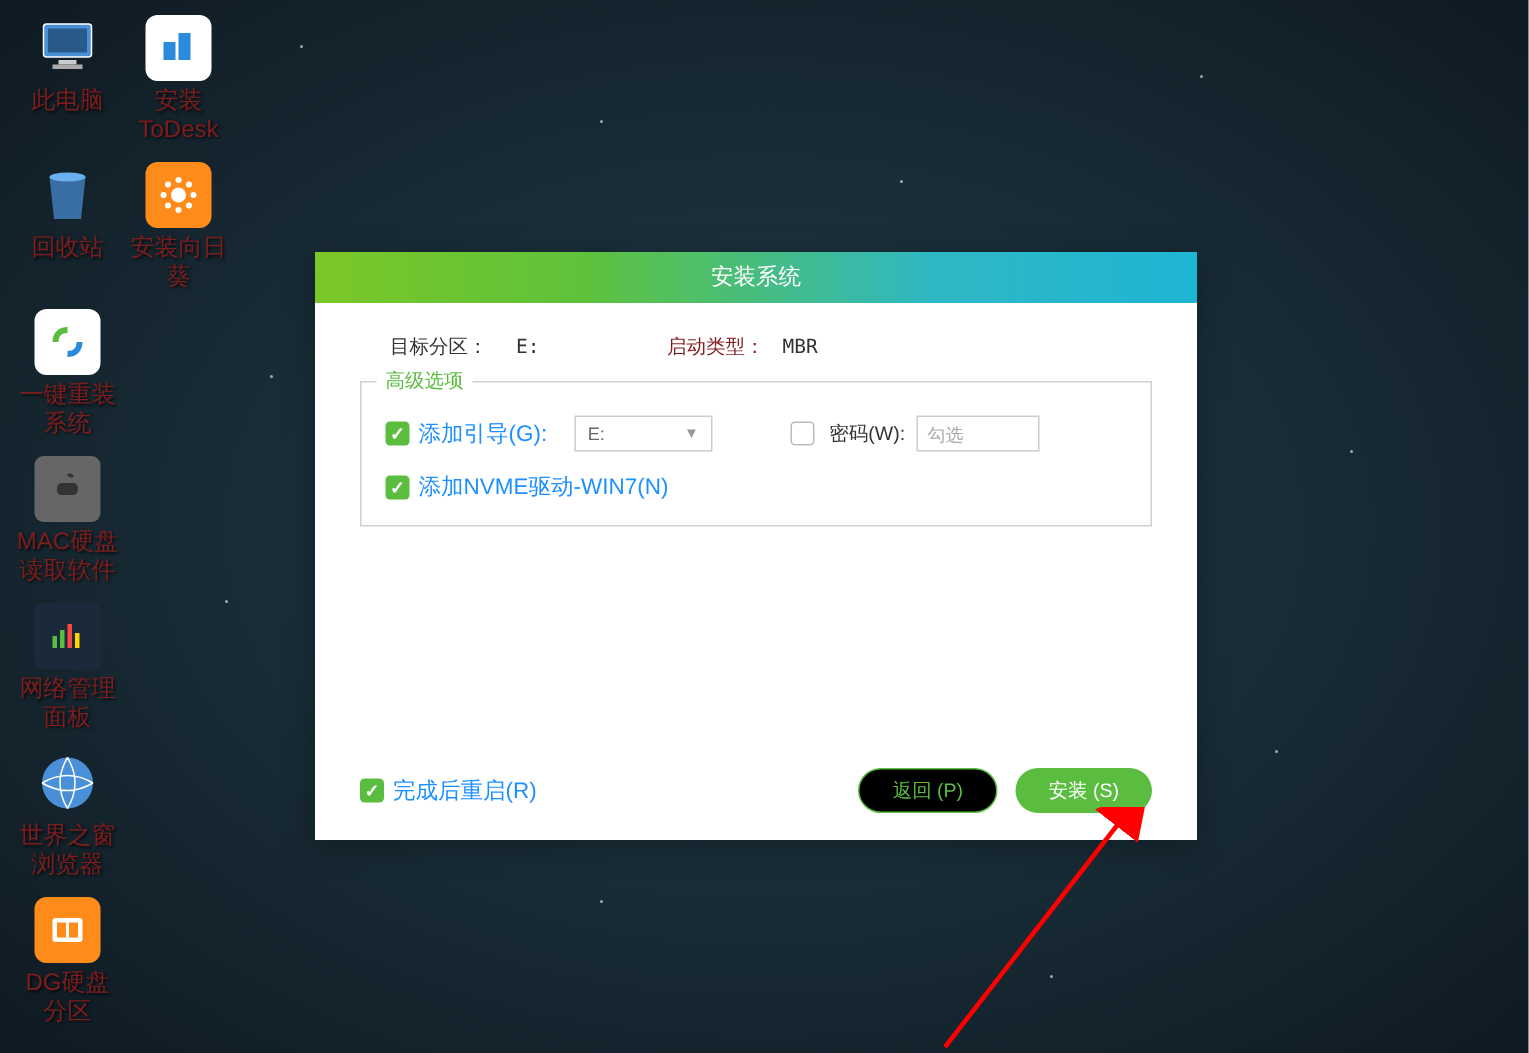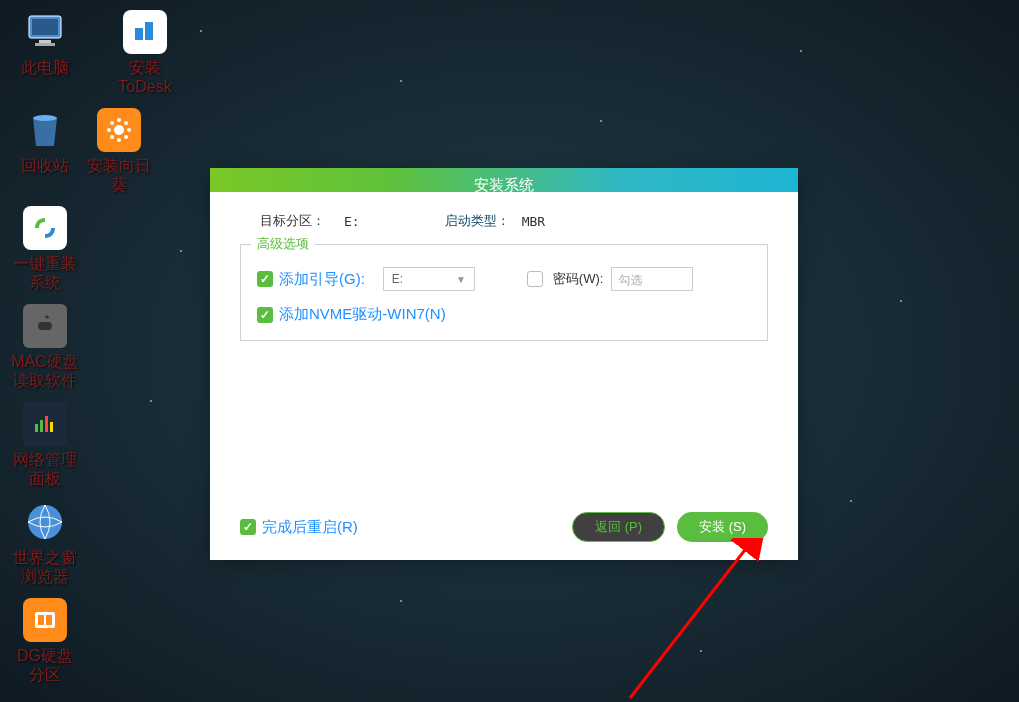--- a/index.html
+++ b/index.html
@@ -45,41 +45,41 @@
     .dialog {
       position: absolute;
       left: 210px;
       top: 168px;
       width: 588px;
       height: 392px;
       background: #fff;
       box-shadow: 0 4px 20px rgba(0,0,0,0.3);
     }
     .dialog-title {
-      height: 24px;
+      height: 34px;
       background: linear-gradient(90deg, #7bc728 0%, #5fc23a 30%, #2fb8c4 70%, #1eb5d4 100%);
       color: #fff;
       font-size: 15px;
       text-align: center;
       line-height: 34px;
     }
     .dialog-body {
       padding: 20px 30px 14px 30px;
       color: #555;
       font-size: 13px;
     }
     .row {
       display: flex;
       align-items: center;
       margin-bottom: 14px;
       margin-left: 20px;
     }
     .row-label { width: 84px; color: #333; }
     .row-value { color: #333; font-family: monospace; }
-    .row-label2 { margin-left: 85px; margin-right: 12px; color: #0c4a6e; }
+    .row-label2 { margin-left: 85px; margin-right: 12px; color: #7f1d1d; }
 
     .fieldset {
       border: 1px solid #d0d0d0;
       position: relative;
       padding: 22px 16px 16px 16px;
       margin-top: 6px;
     }
     .fieldset-legend {
       position: absolute;
       top: -10px;
@@ -154,21 +154,21 @@
       font-size: 13px;
       display: flex;
       align-items: center;
       justify-content: center;
       cursor: pointer;
       margin-left: 12px;
     }
     .btn-back {
       border: 1px solid #5bbd3f;
       color: #5bbd3f;
-      background: #404040;
+      background: #000000;
     }
     .btn-install {
       background: #5bbd3f;
       color: #fff;
       border: none;
     }
 
     
     .arrow {
       position: absolute;
@@ -196,21 +196,21 @@
     <svg width="40" height="36" viewBox="0 0 40 36">
         <rect x="4" y="2" width="32" height="22" rx="2" fill="#4a90d9" stroke="#fff" stroke-width="1"></rect>
         <rect x="7" y="5" width="26" height="16" fill="#2a5a8a"></rect>
         <rect x="14" y="26" width="12" height="3" fill="#ccc"></rect>
         <rect x="10" y="29" width="20" height="3" fill="#aaa"></rect>
       </svg>
   </div>
   <div class="label">此电脑</div>
 </div>
 
-<div class="desktop-icon" style="left:84px;top:10px;margin-left:26px;">
+<div class="desktop-icon" style="left:84px;top:10px;">
   <div class="icon-img" style="background:#fff;">
     <svg width="28" height="28" viewBox="0 0 28 28">
         <rect x="4" y="10" width="8" height="12" fill="#2a8adb"></rect>
         <rect x="14" y="4" width="8" height="18" fill="#2a8adb"></rect>
       </svg>
   </div>
   <div class="label">安装ToDesk</div>
 </div>
 
 <div class="desktop-icon" style="left:10px;top:108px;">

